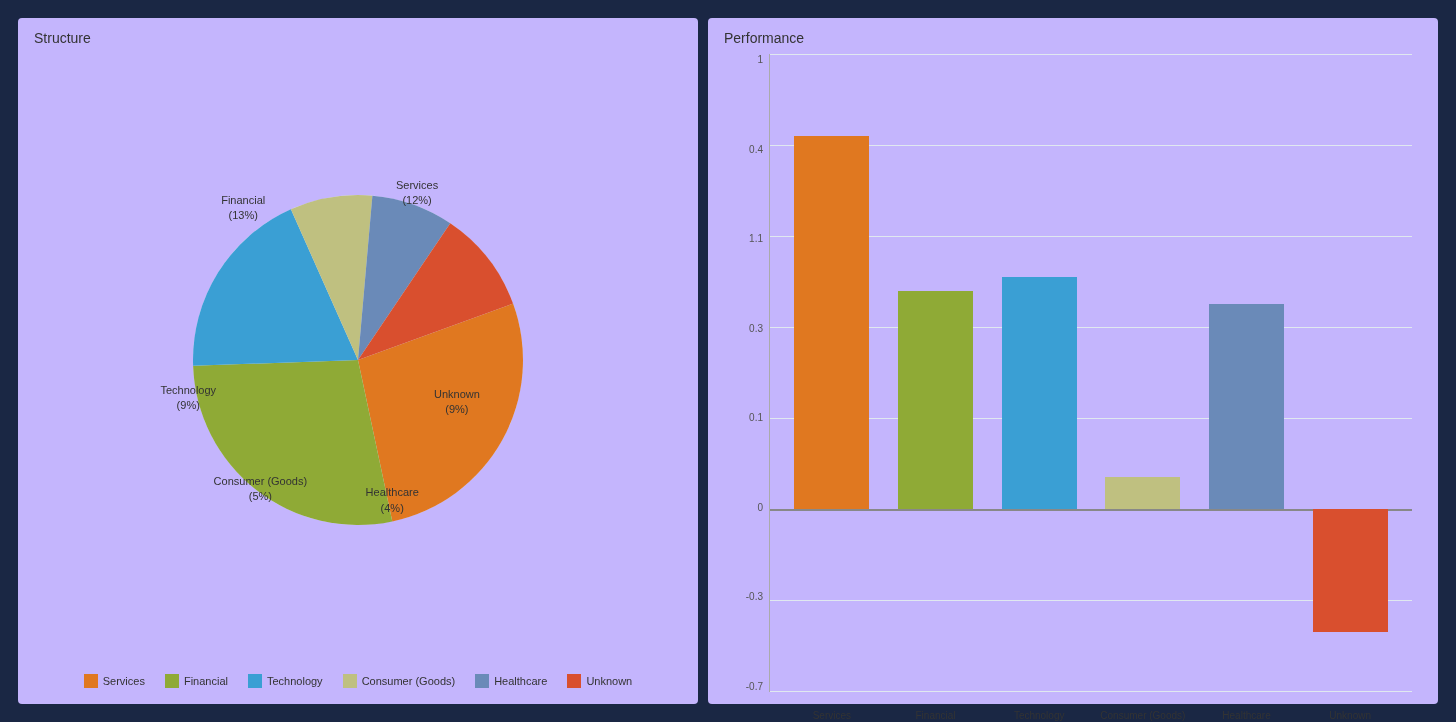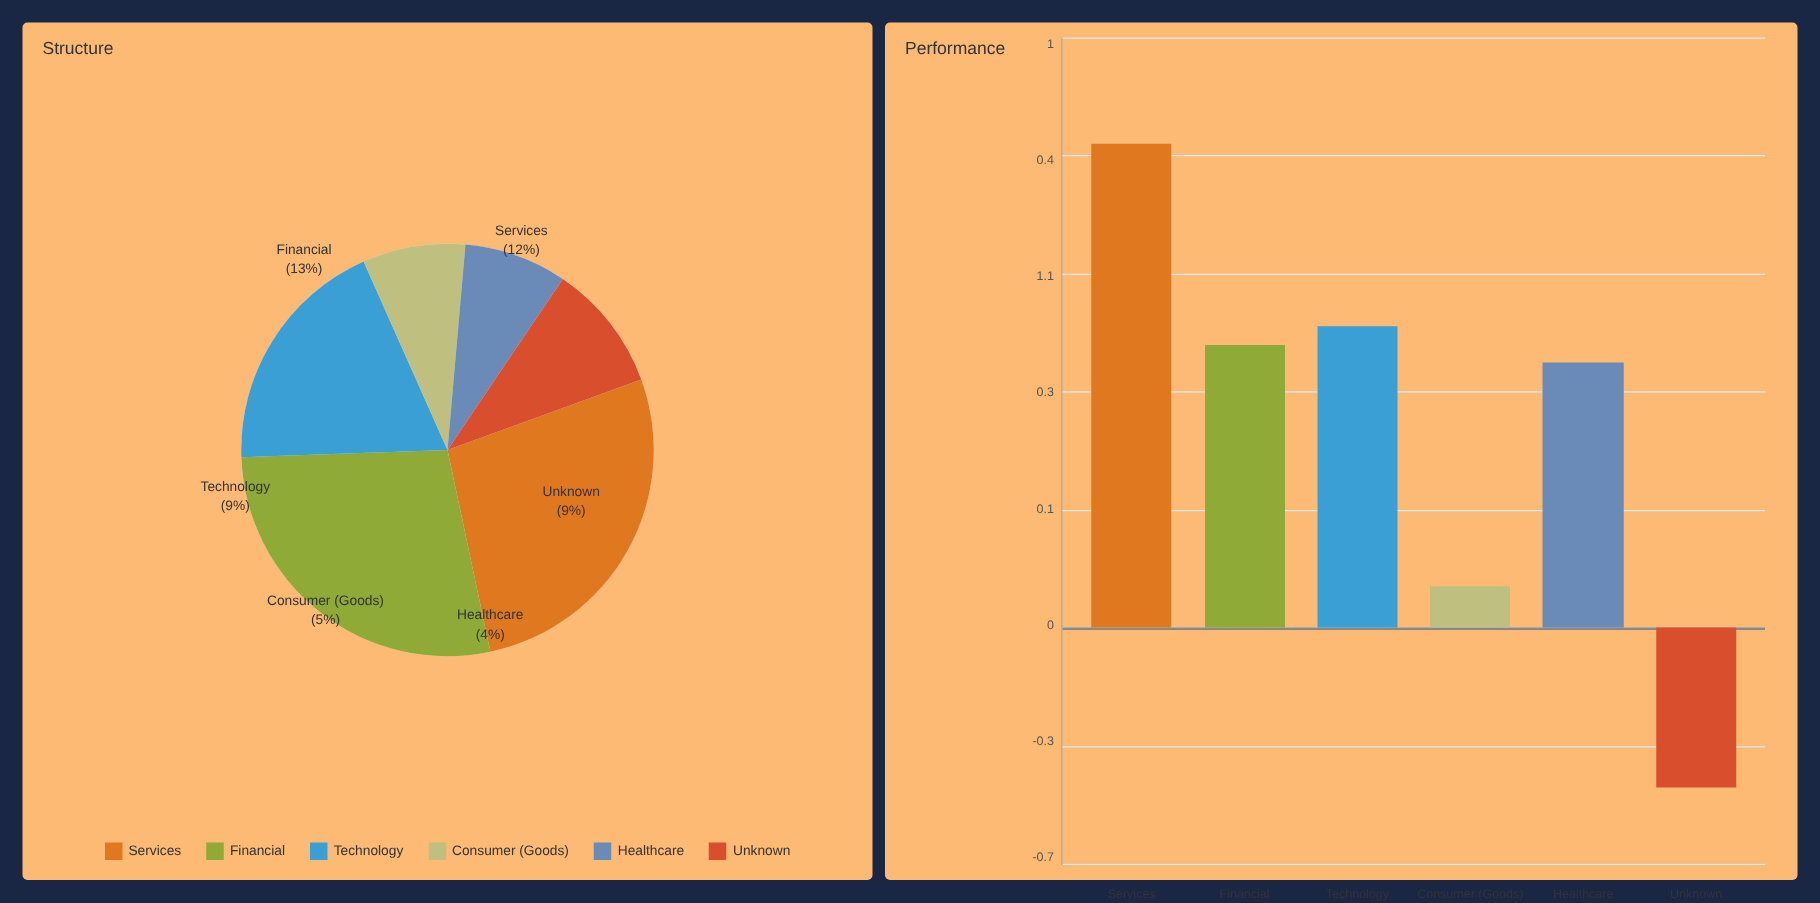--- a/index.html
+++ b/index.html
@@ -14,34 +14,34 @@
     }
     .outer-container {
       background: #1a2744;
       width: 1440px;
       height: 706px;
       padding: 10px;
       display: flex;
       gap: 10px;
     }
     .panel {
-      background: #fdba74;
+      background: #c4b5fd;
       border-radius: 4px;
       padding: 12px 16px;
       position: relative;
     }
     .left-panel {
       flex: 0 0 680px;
       display: flex;
       flex-direction: column;
     }
     .right-panel {
       flex: 1;
       display: flex;
-      flex-direction: row;
+      flex-direction: column;
     }
     .panel-title {
       font-size: 14px;
       font-weight: normal;
       color: #333;
       margin-bottom: 8px;
     }
     .chart-area {
       flex: 1;
       display: flex;

